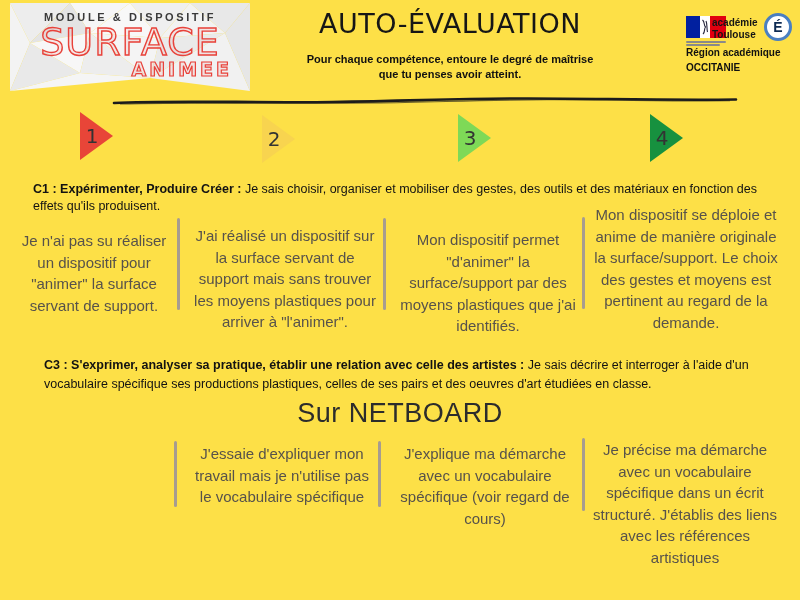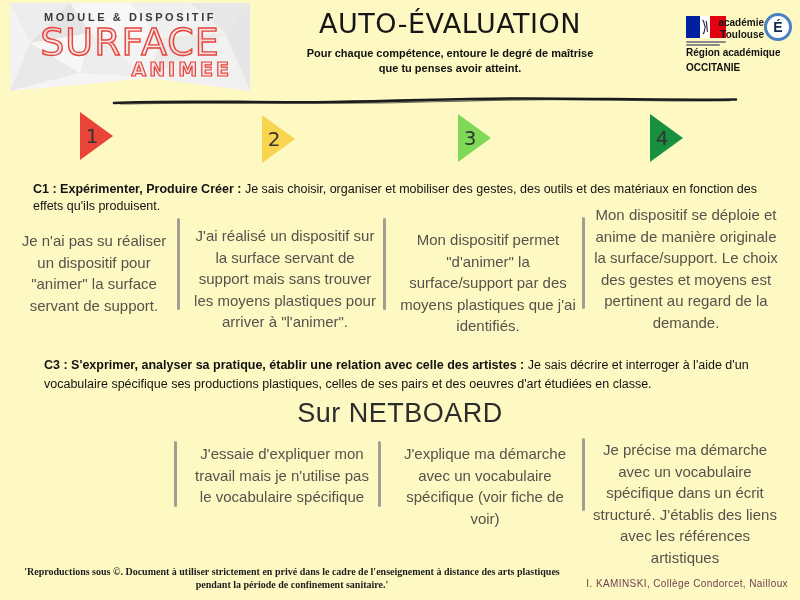--- a/index.html
+++ b/index.html
@@ -1,17 +1,17 @@
 <!DOCTYPE html>
 <html><head>
 <meta charset="utf-8">
 <style>
   html,body{margin:0;padding:0;background:#fff;}
   .stage{
-    position:relative;width:800px;height:600px;background:#fef9c3;
+    position:relative;width:800px;height:600px;background:#fde047;
     font-family:"Liberation Sans",sans-serif;overflow:hidden;
   }
   
   .banner{position:absolute;left:10px;top:3px;width:240px;height:88px;overflow:hidden;}
   .banner svg.poly{position:absolute;left:0;top:0;width:100%;height:100%;}
   .banner .kicker{
     position:absolute;left:0;top:8px;width:100%;text-align:center;
     font-size:11px;font-weight:600;letter-spacing:2.6px;color:#3a3a3a;white-space:nowrap;
   }
   .banner .big{
@@ -23,26 +23,26 @@
     position:absolute;right:18px;top:57px;
     font-family:"DejaVu Sans",sans-serif;font-weight:bold;font-size:19px;letter-spacing:3px;
     color:rgba(232,66,58,0.08);-webkit-text-stroke:1.2px #e8423a;line-height:1;white-space:nowrap;
   }
   
   .title-block{position:absolute;left:280px;top:8px;width:340px;text-align:center;}
   .main-title{
     font-family:"DejaVu Sans",sans-serif;font-weight:400;font-size:27px;color:#161616;
     letter-spacing:0.5px;white-space:nowrap;
   }
-  .subtitle{font-size:11px;font-weight:bold;color:#111;line-height:1.4;margin-top:7px;}
+  .subtitle{font-size:11px;font-weight:bold;color:#111;line-height:1.4;margin-top:13px;}
   
   .flag{position:absolute;left:686px;top:16px;width:40px;height:22px;}
   .flag-caption-bar{position:absolute;background:#8a8a8a;height:2px;border-radius:1px;}
   .acad-text{
-    position:absolute;left:712px;top:17px;width:52px;text-align:right;
+    position:absolute;left:712px;top:17px;width:52px;
     font-size:10px;font-weight:bold;color:#141414;line-height:1.15;
   }
   .acad-badge{
     position:absolute;left:764px;top:13px;width:22px;height:22px;border:3px solid #4a7fc1;
     border-radius:50%;background:#fff;display:flex;align-items:center;justify-content:center;
     font-size:14px;font-weight:bold;color:#0d2a52;
   }
   .region{position:absolute;left:686px;top:45px;font-size:10px;font-weight:bold;color:#111;line-height:1.5;}
   
   .sketchline{position:absolute;left:112px;top:94px;width:626px;height:14px;}
@@ -172,26 +172,21 @@
   <div class="vdiv" style="left:383px;top:218px;height:92px;"></div>
   <div class="vdiv" style="left:582px;top:217px;height:92px;"></div>
 
   <div class="sec-heading" style="left:33px;top:356px;width:748px;line-height:1.55;margin-left:11px;">
     <b>C3 : S'exprimer, analyser sa pratique, établir une relation avec celle des artistes : </b><span>Je sais décrire et interroger à l'aide d'un vocabulaire spécifique ses productions plastiques, celles de ses pairs et des oeuvres d'art étudiées en classe.</span>
   </div>
 
   <div class="netboard">Sur NETBOARD</div>
 
   <div class="level-cell" style="left:188px;top:443px;width:188px;">J'essaie d'expliquer mon travail mais je n'utilise pas le vocabulaire spécifique</div>
-  <div class="level-cell" style="left:394px;top:443px;width:182px;">J'explique ma démarche avec un vocabulaire spécifique (voir fiche de voir)</div>
+  <div class="level-cell" style="left:394px;top:443px;width:182px;">J'explique ma démarche avec un vocabulaire spécifique (voir regard de cours)</div>
   <div class="level-cell" style="left:586px;top:439px;width:198px;">Je précise ma démarche avec un vocabulaire spécifique dans un écrit structuré. J'établis des liens avec les références artistiques</div>
 
   <div class="vdiv" style="left:174px;top:441px;height:66px;"></div>
   <div class="vdiv" style="left:378px;top:441px;height:66px;"></div>
   <div class="vdiv" style="left:582px;top:438px;height:73px;"></div>
 
-  <div class="disclaimer">
-    <div>'Reproductions sous ©. Document à utiliser strictement en privé dans le cadre de l'enseignement à distance des arts plastiques</div>
-    <div>pendant la période de confinement sanitaire.'</div>
-  </div>
-  <div class="signature">I. KAMINSKI, Collège Condorcet, Nailloux</div>
 
 </div>
 
 </body></html>

